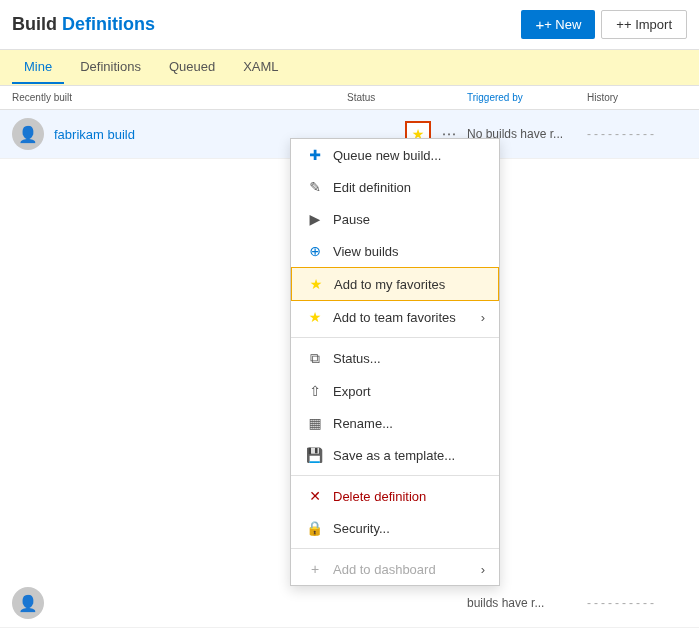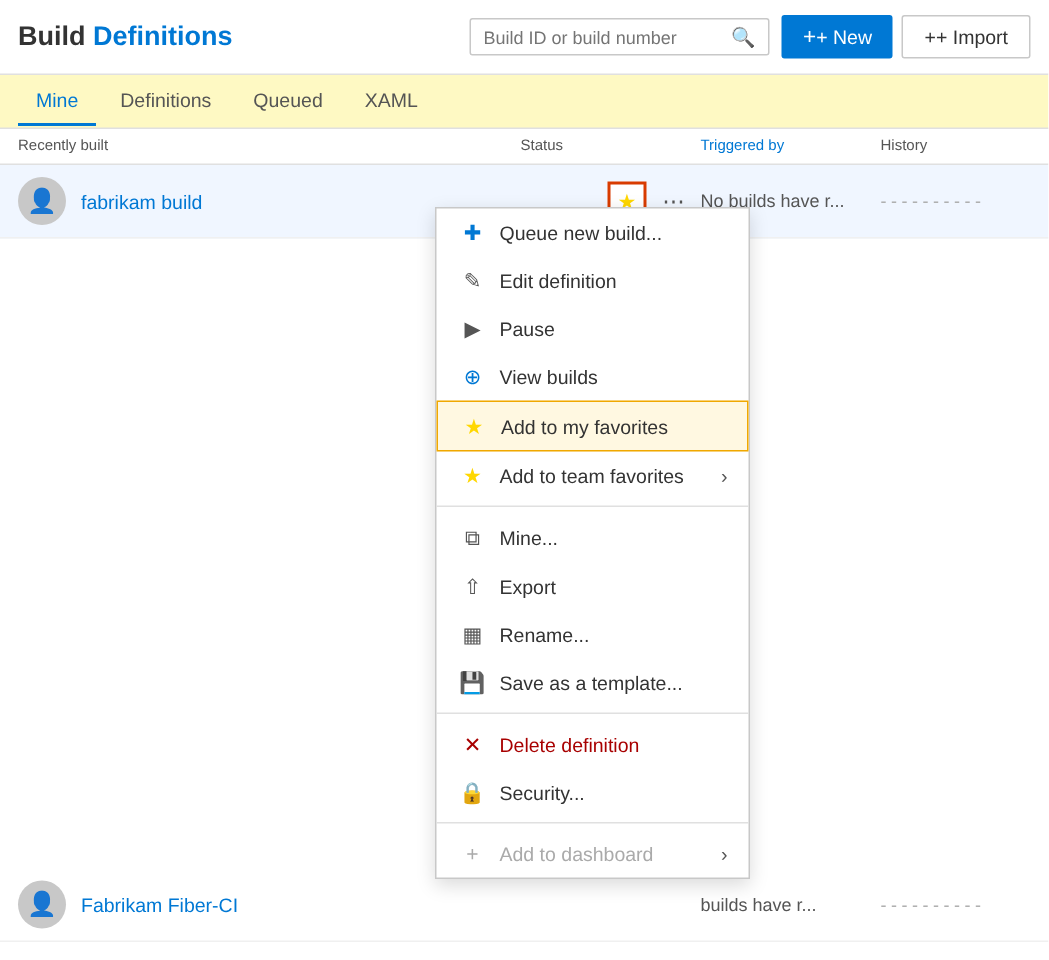--- a/index.html
+++ b/index.html
@@ -201,24 +201,20 @@
     
     .dashes { letter-spacing: 3px; color: #aaa; }
   </style>
 </head>
 <body>
 
 <div class="header">
   <h1 class="page-title">
     Build<span> Definitions</span>
   </h1>
-  <div class="search-box">
-    <input type="text" placeholder="Build ID or build number" style="">
-    <span class="search-icon">🔍</span>
-  </div>
   <button class="btn-new">
     <span class="plus">+</span>
     <span style="margin-left:-4px">+ New</span>
   </button>
   <button class="btn-import">
     <span class="plus">+</span>
     <span style="margin-left:-4px">+ Import</span>
   </button>
 </div>
 
@@ -273,21 +269,21 @@
       <span>Add to my favorites</span>
     </div>
     <div class="menu-item">
       <span class="icon" style="color:#ffd700;">★</span>
       <span>Add to team favorites</span>
       <span class="chevron">›</span>
     </div>
     <div class="menu-divider"></div>
     <div class="menu-item">
       <span class="icon" style="color:#555;">⧉</span>
-      <span>Mine...</span>
+      <span>Status...</span>
     </div>
     <div class="menu-item">
       <span class="icon" style="color:#555;">⇧</span>
       <span>Export</span>
     </div>
     <div class="menu-item">
       <span class="icon" style="color:#555;">▦</span>
       <span>Rename...</span>
     </div>
     <div class="menu-item">
@@ -308,18 +304,17 @@
       <span class="icon" style="color:#aaa;">+</span>
       <span>Add to dashboard</span>
       <span class="chevron">›</span>
     </div>
   </div>
 
   <div class="build-row" style="margin-top: 420px;">
     <div class="avatar">
       <span class="avatar-icon">👤</span>
     </div>
-    <div class="build-name">Fabrikam Fiber-CI</div>
     <div style="flex:1;"></div>
     <div class="col-status-val">builds have r...</div>
     <div class="col-dash dashes">----------</div>
   </div>
 </div>
 
 </body></html>

